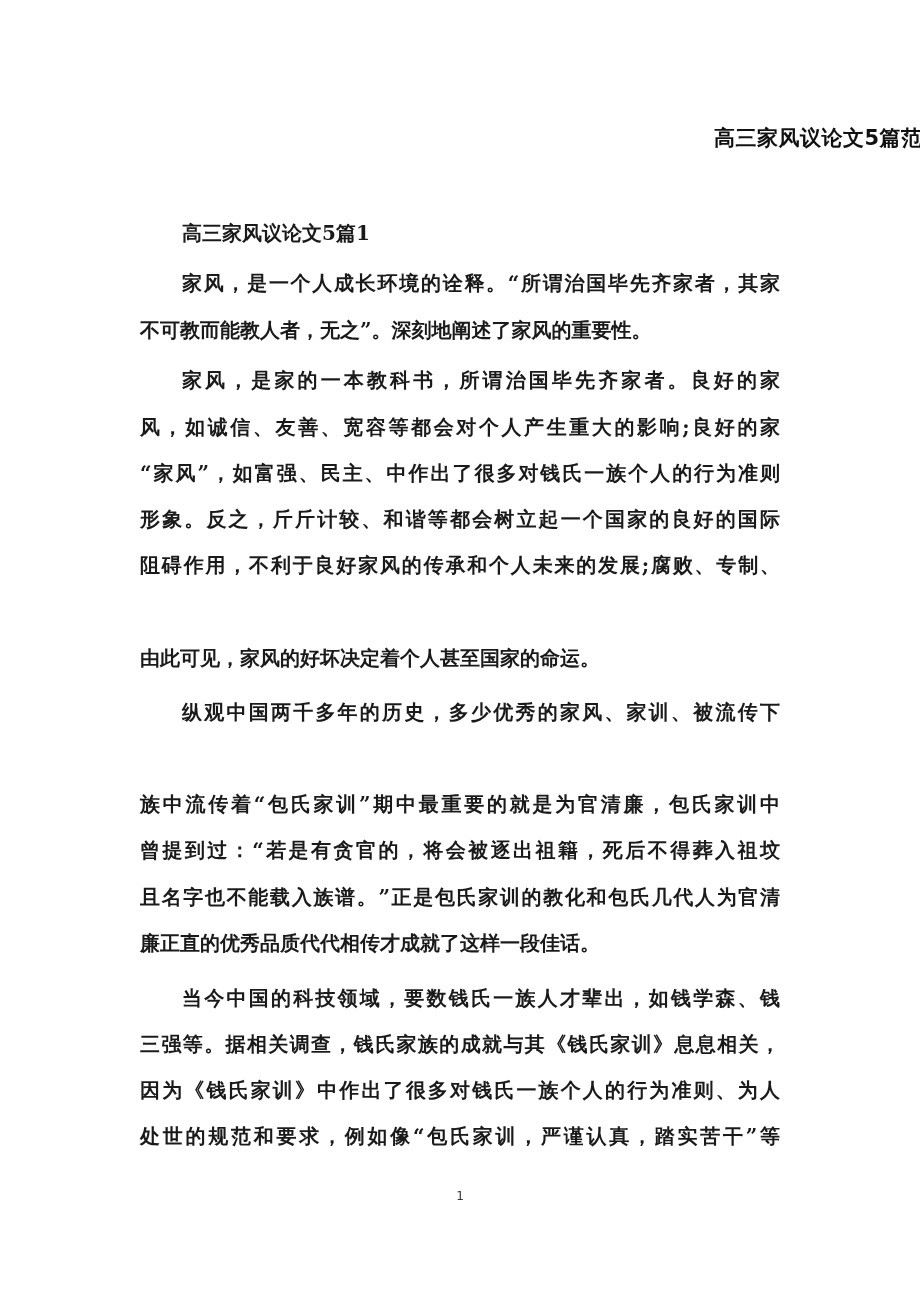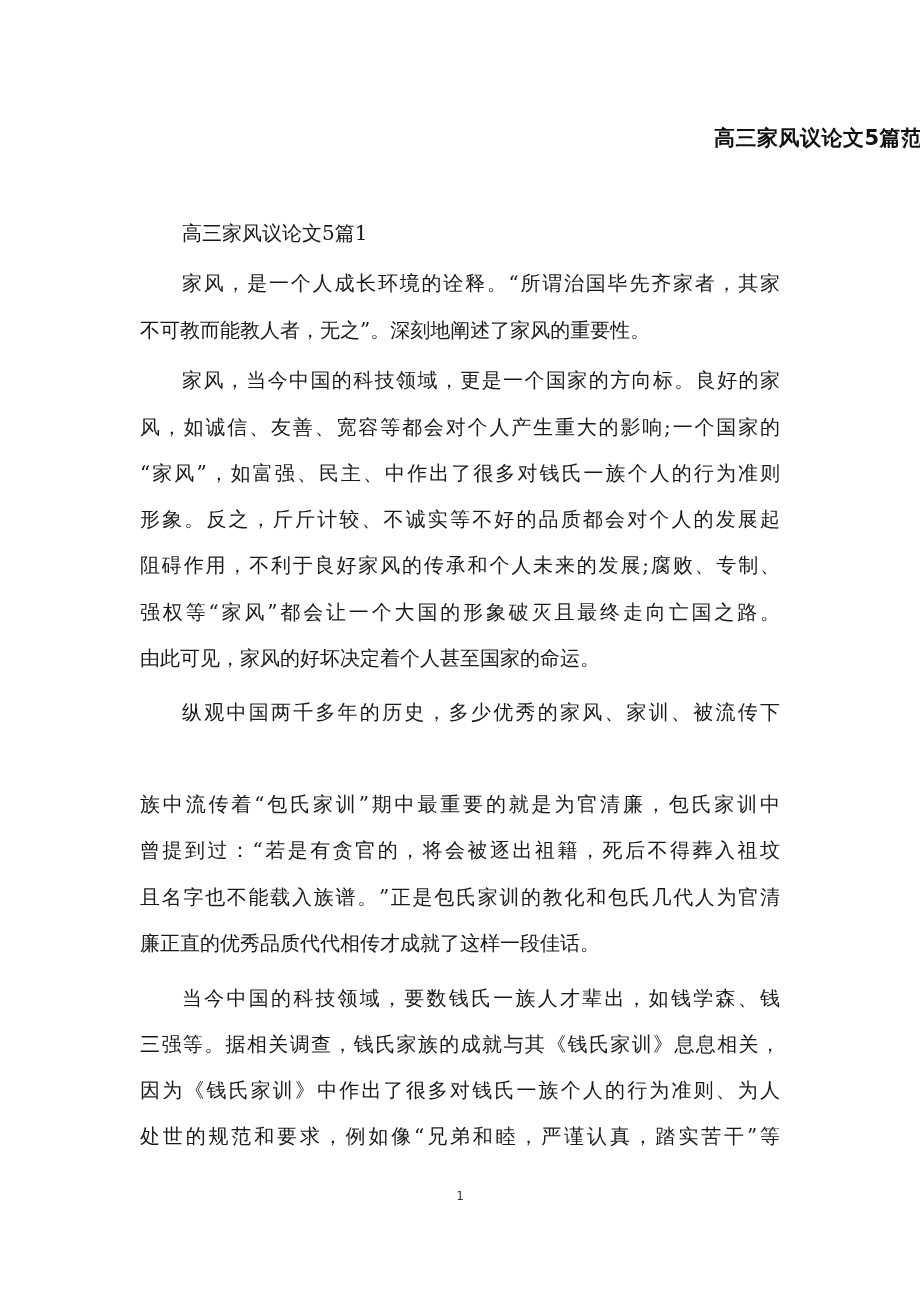--- a/index.html
+++ b/index.html
@@ -8,52 +8,52 @@
     .title {
       position: absolute; left: 0; width: 920px; top: 124px;
       text-align: right; font-family: "DejaVu Sans", sans-serif;
       font-size: 21px; font-weight: bold; color: #111; letter-spacing: 0.5px; padding-left: 24px;
     }
     .line {
       position: absolute; left: 140px; width: 640px;
       font-family: "DejaVu Serif", serif; font-size: 20px; color: #1a1a1a;
       white-space: nowrap; line-height: 24px; text-align: justify;
       text-align-last: justify;
+      font-weight: bold;
     }
     .line.indent { left: 182px; width: 598px; }
     .line.last { text-align-last: left; }
     .pagenum {
       position: absolute; left: 0; width: 920px; top: 1189px; text-align: center;
       font-family: "DejaVu Sans", sans-serif; font-size: 12px; color: #333;
     }
   </style>
 </head>
 <body>
 
 <div class="page">
   <div class="title">高三家风议论文5篇范文</div>
 
   <div class="line indent last" style="top:221px">高三家风议论文5篇1</div>
 
   <div class="line indent" style="top:271px">家风，是一个人成长环境的诠释。“所谓治国毕先齐家者，其家</div>
   <div class="line last" style="top:318px">不可教而能教人者，无之”。深刻地阐述了家风的重要性。</div>
 
-  <div class="line indent" style="top:368px">家风，当今中国的科技领域，更是一个国家的方向标。良好的家</div>
-  <div class="line" style="top:415px">风，如诚信、友善、宽容等都会对个人产生重大的影响;一个国家的</div>
+  <div class="line indent" style="top:368px">家风，是家的一本教科书，所谓治国毕先齐家者。良好的家</div>
+  <div class="line" style="top:415px">风，如诚信、友善、宽容等都会对个人产生重大的影响;良好的家</div>
   <div class="line" style="top:461px">“家风”，如富强、民主、中作出了很多对钱氏一族个人的行为准则</div>
-  <div class="line" style="top:507px">形象。反之，斤斤计较、不诚实等不好的品质都会对个人的发展起</div>
+  <div class="line" style="top:507px">形象。反之，斤斤计较、和谐等都会树立起一个国家的良好的国际</div>
   <div class="line" style="top:553px">阻碍作用，不利于良好家风的传承和个人未来的发展;腐败、专制、</div>
-  <div class="line" style="top:600px">强权等“家风”都会让一个大国的形象破灭且最终走向亡国之路。</div>
   <div class="line last" style="top:646px">由此可见，家风的好坏决定着个人甚至国家的命运。</div>
 
   <div class="line indent" style="top:700px">纵观中国两千多年的历史，多少优秀的家风、家训、被流传下</div>
   <div class="line" style="top:792px">族中流传着“包氏家训”期中最重要的就是为官清廉，包氏家训中</div>
   <div class="line" style="top:838px">曾提到过：“若是有贪官的，将会被逐出祖籍，死后不得葬入祖坟</div>
   <div class="line" style="top:885px">且名字也不能载入族谱。”正是包氏家训的教化和包氏几代人为官清</div>
   <div class="line last" style="top:931px">廉正直的优秀品质代代相传才成就了这样一段佳话。</div>
 
   <div class="line indent" style="top:986px">当今中国的科技领域，要数钱氏一族人才辈出，如钱学森、钱</div>
   <div class="line" style="top:1032px">三强等。据相关调查，钱氏家族的成就与其《钱氏家训》息息相关，</div>
   <div class="line" style="top:1078px">因为《钱氏家训》中作出了很多对钱氏一族个人的行为准则、为人</div>
-  <div class="line" style="top:1124px">处世的规范和要求，例如像“兄弟和睦，严谨认真，踏实苦干”等</div>
+  <div class="line" style="top:1124px">处世的规范和要求，例如像“包氏家训，严谨认真，踏实苦干”等</div>
 
   <div class="pagenum">1</div>
 </div>
 
 </body></html>

